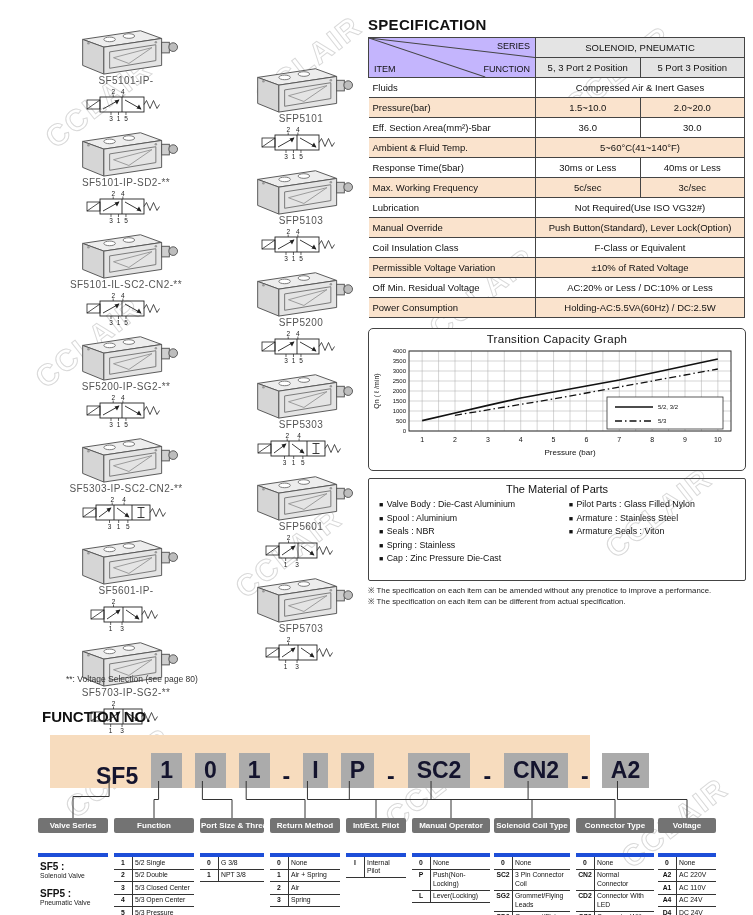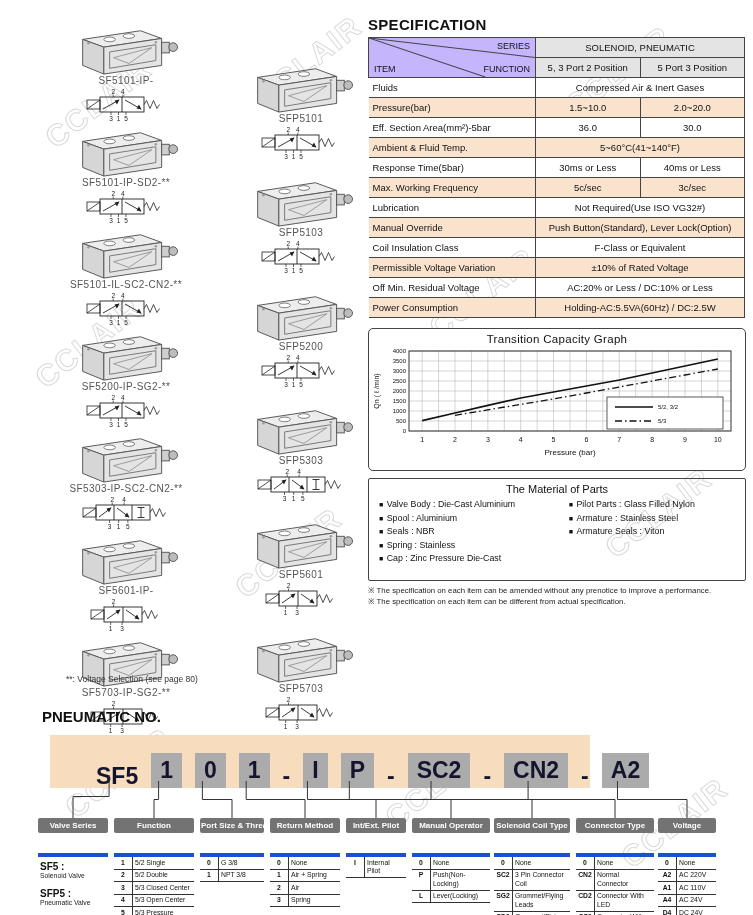--- a/index.html
+++ b/index.html
@@ -4,21 +4,21 @@
 <style>
   html,body{margin:0;padding:0;background:#fff;}
   #page{position:relative;width:753px;height:915px;background:#fff;overflow:hidden;
         font-family:"Liberation Sans",sans-serif;color:#111;}
   .wm{position:absolute;font-weight:bold;font-size:30px;letter-spacing:2px;
       color:transparent;-webkit-text-stroke:1px #d9d9d9;transform:rotate(-38deg);
       pointer-events:none;user-select:none;}
   
   .prod-col{position:absolute;display:flex;flex-direction:column;align-items:center;}
   #left-col{left:18px;top:24px;width:216px;}
-  #right-col{left:234px;top:62px;width:134px;gap:12px;}
+  #right-col{left:234px;top:62px;width:134px;}
   .prod-item{display:flex;flex-direction:column;align-items:center;margin-bottom:3px;}
   .prod-label{font-size:10px;color:#555;letter-spacing:.4px;margin-top:-1px;}
   .footnote{position:absolute;left:66px;top:674px;font-size:8.5px;color:#333;}
   
   #spec{position:absolute;left:368px;top:16px;width:378px;}
   #spec-title{font-size:15px;font-weight:bold;letter-spacing:.3px;margin-bottom:4px;}
   table.spec{border-collapse:collapse;width:377px;table-layout:fixed;}
   table.spec td,table.spec th{border:1px solid #444;font-size:9.5px;padding:0 3px;height:19px;
        text-align:center;font-weight:normal;overflow:hidden;white-space:nowrap;}
   table.spec .lbl{text-align:left;border-left:none;padding-left:4px;}
@@ -715,21 +715,21 @@
         <text x="201" y="110" font-size="8" text-anchor="middle" fill="#111">Pressure (bar)</text>
         <text x="10" y="46" font-size="7" text-anchor="middle" fill="#111" transform="rotate(-90 10 46)">Qn ( ℓ /min)</text>
       </svg>
   </div>
 
   <div id="notes">
       <div class="note-line">※ The specification on each item can be amended without any prenotice to improve a performance.</div>
       <div class="note-line">※ The specification on each item can be different from actual specification.</div>
     </div>
 
-  <div id="ord-title">PNEUMATIC NO.</div>
+  <div id="ord-title">FUNCTION NO.</div>
   <div id="ord-band">
       <div class="code-seg">SF5</div>
       <div class="code-seg code-box">1</div>
       <div class="code-seg code-box">0</div>
       <div class="code-seg code-box">1</div>
       <div class="code-seg">-</div>
       <div class="code-seg code-box">I</div>
       <div class="code-seg code-box">P</div>
       <div class="code-seg">-</div>
       <div class="code-seg code-box">SC2</div>

